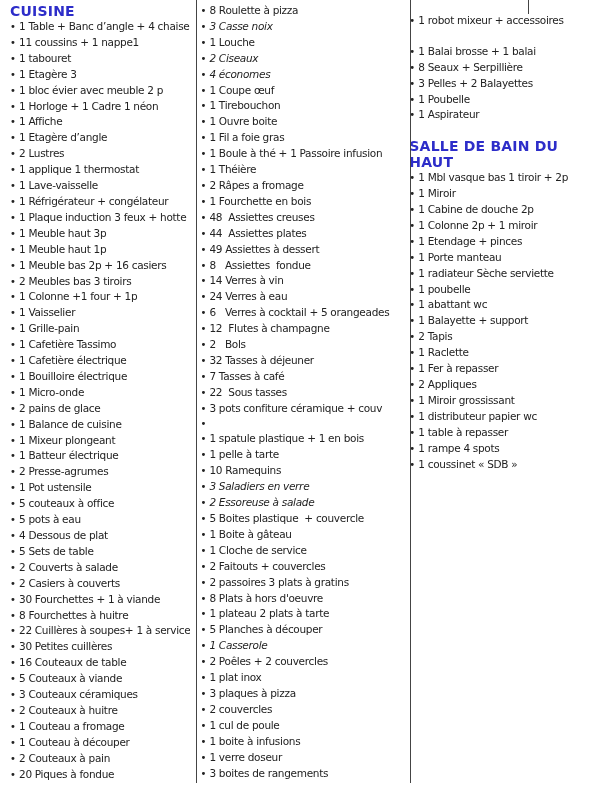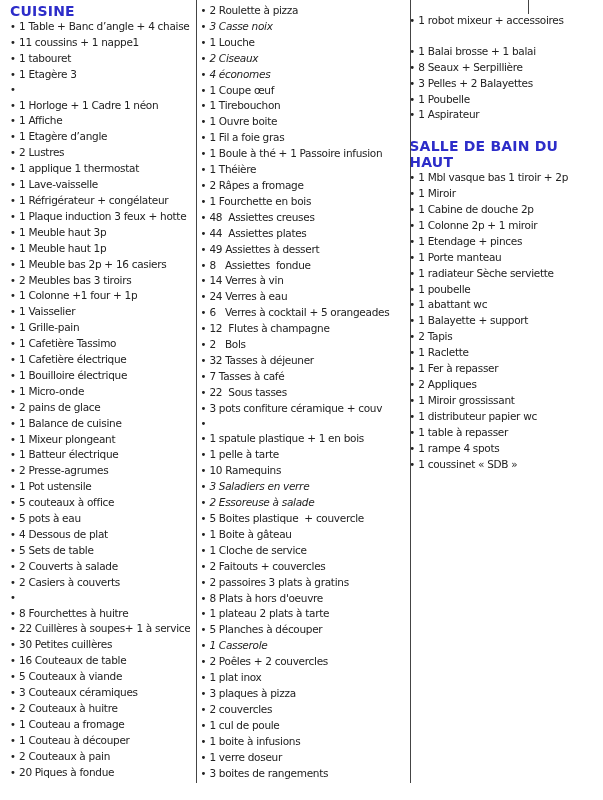--- a/index.html
+++ b/index.html
@@ -58,20 +58,21 @@
       <div class="line">
         <span class="bullet">•</span>
         <span class="txt">1 tabouret</span>
       </div>
       <div class="line">
         <span class="bullet">•</span>
         <span class="txt">1 Etagère 3</span>
       </div>
       <div class="line">
         <span class="bullet">•</span>
+        <span class="txt">1 bloc évier avec meuble 2 p</span>
       </div>
       <div class="line">
         <span class="bullet">•</span>
         <span class="txt">1 Horloge + 1 Cadre 1 néon</span>
       </div>
       <div class="line">
         <span class="bullet">•</span>
         <span class="txt">1 Affiche</span>
       </div>
       <div class="line">
@@ -185,20 +186,21 @@
       <div class="line">
         <span class="bullet">•</span>
         <span class="txt">2 Couverts à salade</span>
       </div>
       <div class="line">
         <span class="bullet">•</span>
         <span class="txt">2 Casiers à couverts</span>
       </div>
       <div class="line">
         <span class="bullet">•</span>
+        <span class="txt">30 Fourchettes + 1 à viande</span>
       </div>
       <div class="line">
         <span class="bullet">•</span>
         <span class="txt">8 Fourchettes à huitre</span>
       </div>
       <div class="line">
         <span class="bullet">•</span>
         <span class="txt">22 Cuillères à soupes+ 1 à service</span>
       </div>
       <div class="line">
@@ -237,21 +239,21 @@
         <span class="bullet">•</span>
         <span class="txt">20 Piques à fondue</span>
       </div>
       <div class="line">
         <span class="txt">1 Soda Stream</span>
       </div>
     </section>
   <section class="col col-1">
       <div class="line">
         <span class="bullet">•</span>
-        <span class="txt">2 Roulette à pizza</span>
+        <span class="txt">8 Roulette à pizza</span>
       </div>
       <div class="line it">
         <span class="bullet">•</span>
         <span class="txt">3 Casse noix</span>
       </div>
       <div class="line">
         <span class="bullet">•</span>
         <span class="txt">1 Louche</span>
       </div>
       <div class="line it">

